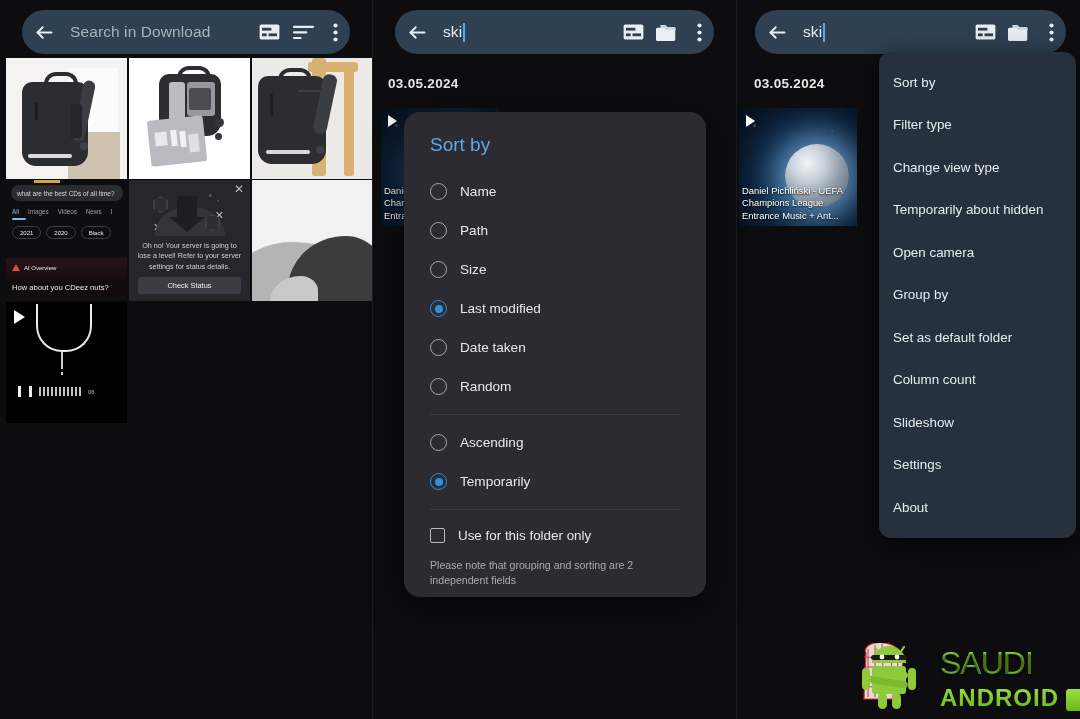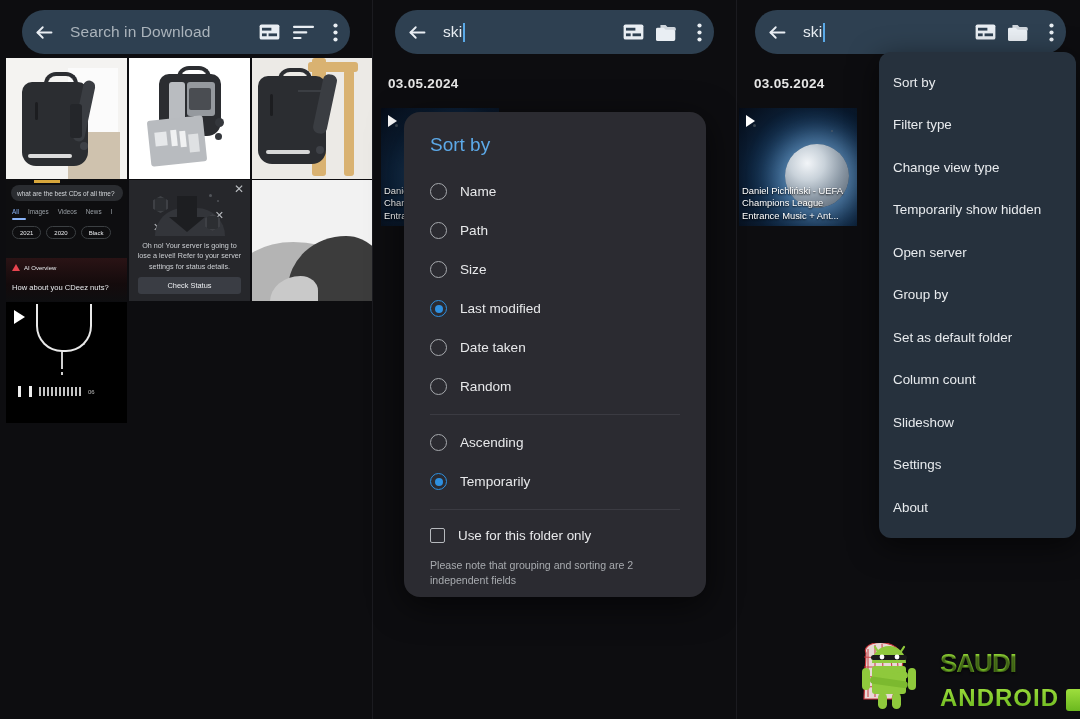--- a/index.html
+++ b/index.html
@@ -124,21 +124,21 @@
 
   
   .menu{position:absolute;left:879px;top:52px;width:197px;background:#26313d;border-radius:12px;
         box-shadow:0 8px 30px rgba(0,0,0,.6);padding:9px 0;z-index:30;}
   .menu-item{height:42.5px;display:flex;align-items:center;padding:0 14px;
              font-size:13.4px;color:#e8ebee;}
 
   
   .wm{position:absolute;right:8px;bottom:6px;width:224px;height:72px;}
   .wm-text{position:absolute;left:92px;top:2px;}
-  .wm-saudi{font-size:26px;font-weight:700;letter-spacing:-1px;line-height:40px;
+  .wm-saudi{font-size:32px;font-weight:400;letter-spacing:-1px;line-height:40px;
             color:#78c428;text-shadow:0 2px 2px rgba(0,0,0,.55);
             background:linear-gradient(180deg,#9ede3d 0%,#6bb81f 100%);
             -webkit-background-clip:text;background-clip:text;-webkit-text-fill-color:transparent;}
   .wm-android{font-size:24px;font-weight:700;letter-spacing:1px;line-height:26px;margin-top:2px;
             background:linear-gradient(180deg,#9ede3d 0%,#6bb81f 100%);
             -webkit-background-clip:text;background-clip:text;-webkit-text-fill-color:transparent;}
   .wm-bar{position:absolute;left:218px;top:48px;width:74px;height:22px;border-radius:3px;
           background:linear-gradient(180deg,#9ede3d 0%,#6bb81f 100%);}
   .wm-mascot{position:absolute;left:4px;top:2px;width:86px;height:68px;}
 </style>
@@ -448,22 +448,22 @@
     </div>
 
     <div class="dlg-note">Please note that grouping and sorting are 2 independent fields</div>
 
   </div>
 
   <div class="menu">
     <div class="menu-item">Sort by</div>
     <div class="menu-item">Filter type</div>
     <div class="menu-item">Change view type</div>
-    <div class="menu-item">Temporarily show hidden</div>
-    <div class="menu-item">Open server</div>
+    <div class="menu-item">Temporarily about hidden</div>
+    <div class="menu-item">Open camera</div>
     <div class="menu-item">Group by</div>
     <div class="menu-item">Set as default folder</div>
     <div class="menu-item">Column count</div>
     <div class="menu-item">Slideshow</div>
     <div class="menu-item">Settings</div>
     <div class="menu-item">About</div>
   </div>
 
   <div class="wm">
     <svg class="wm-mascot" viewBox="0 0 86 68">

